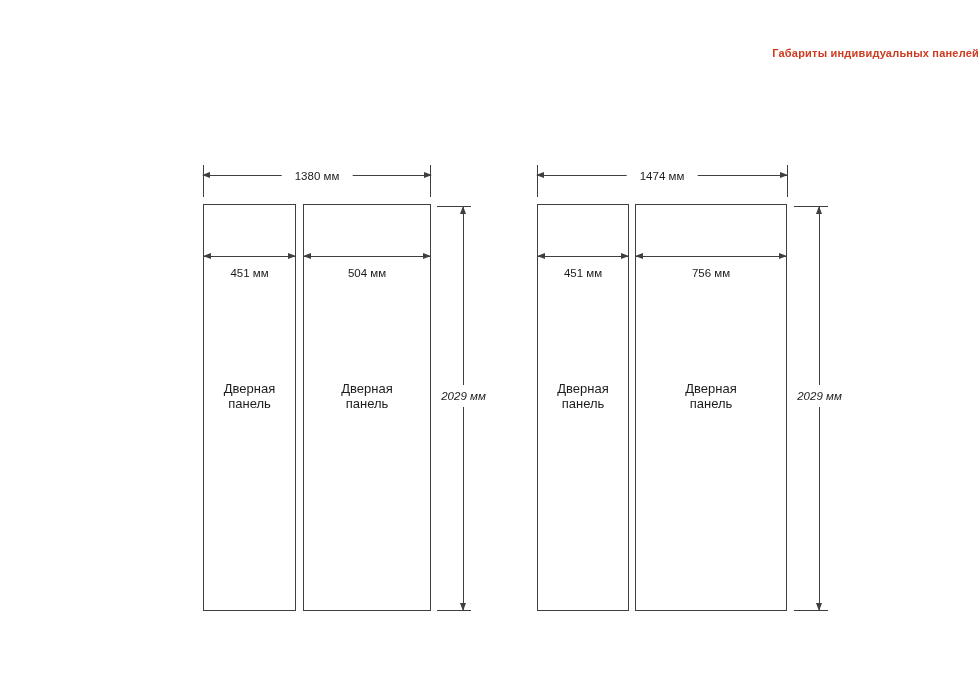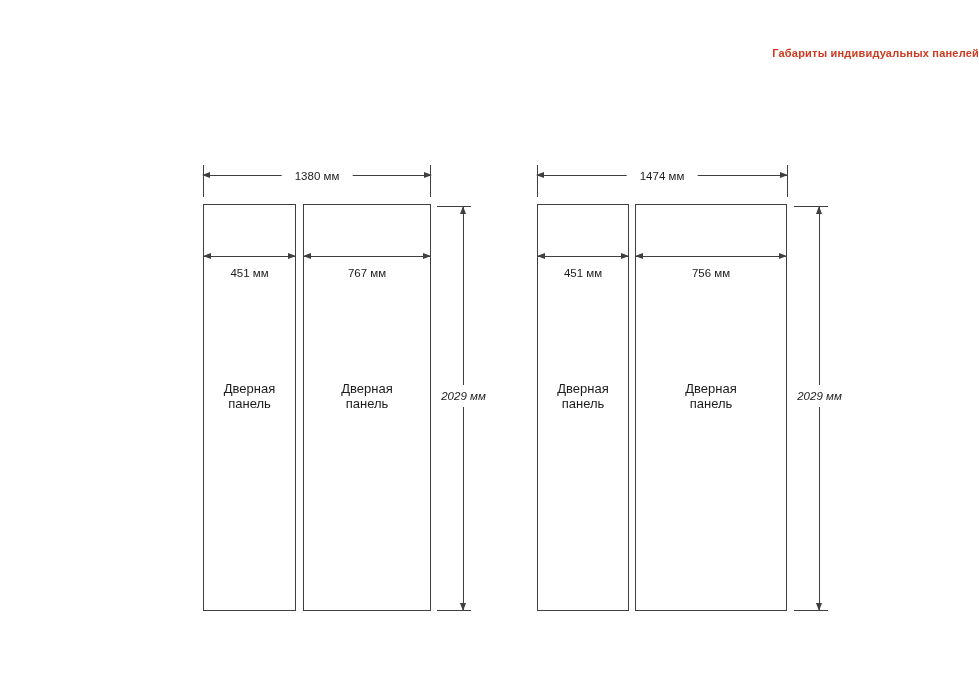--- a/index.html
+++ b/index.html
@@ -155,21 +155,21 @@
   </div>
 
   <div class="panel" style="left:203px; top:204px; width:93px; height:407px;">
     <div class="p-width-label">451 мм</div>
     <div class="h-arrow p-width-arrow"></div>
     <div class="p-name">Дверная
 панель</div>
   </div>
 
   <div class="panel" style="left:303px; top:204px; width:128px; height:407px;">
-    <div class="p-width-label">767 мм</div>
+    <div class="p-width-label">504 мм</div>
     <div class="h-arrow p-width-arrow"></div>
     <div class="p-name">Дверная
 панель</div>
   </div>
 
   <div class="ext-h" style="left:437px; top:206px; width:34px;"></div>
   <div class="ext-h" style="left:437px; top:610px; width:34px;"></div>
   <div class="v-arrow" style="left:463px; top:207px; height:403px;">
     <span class="dim-label" style="top:189px;">2029 мм</span>
   </div>

